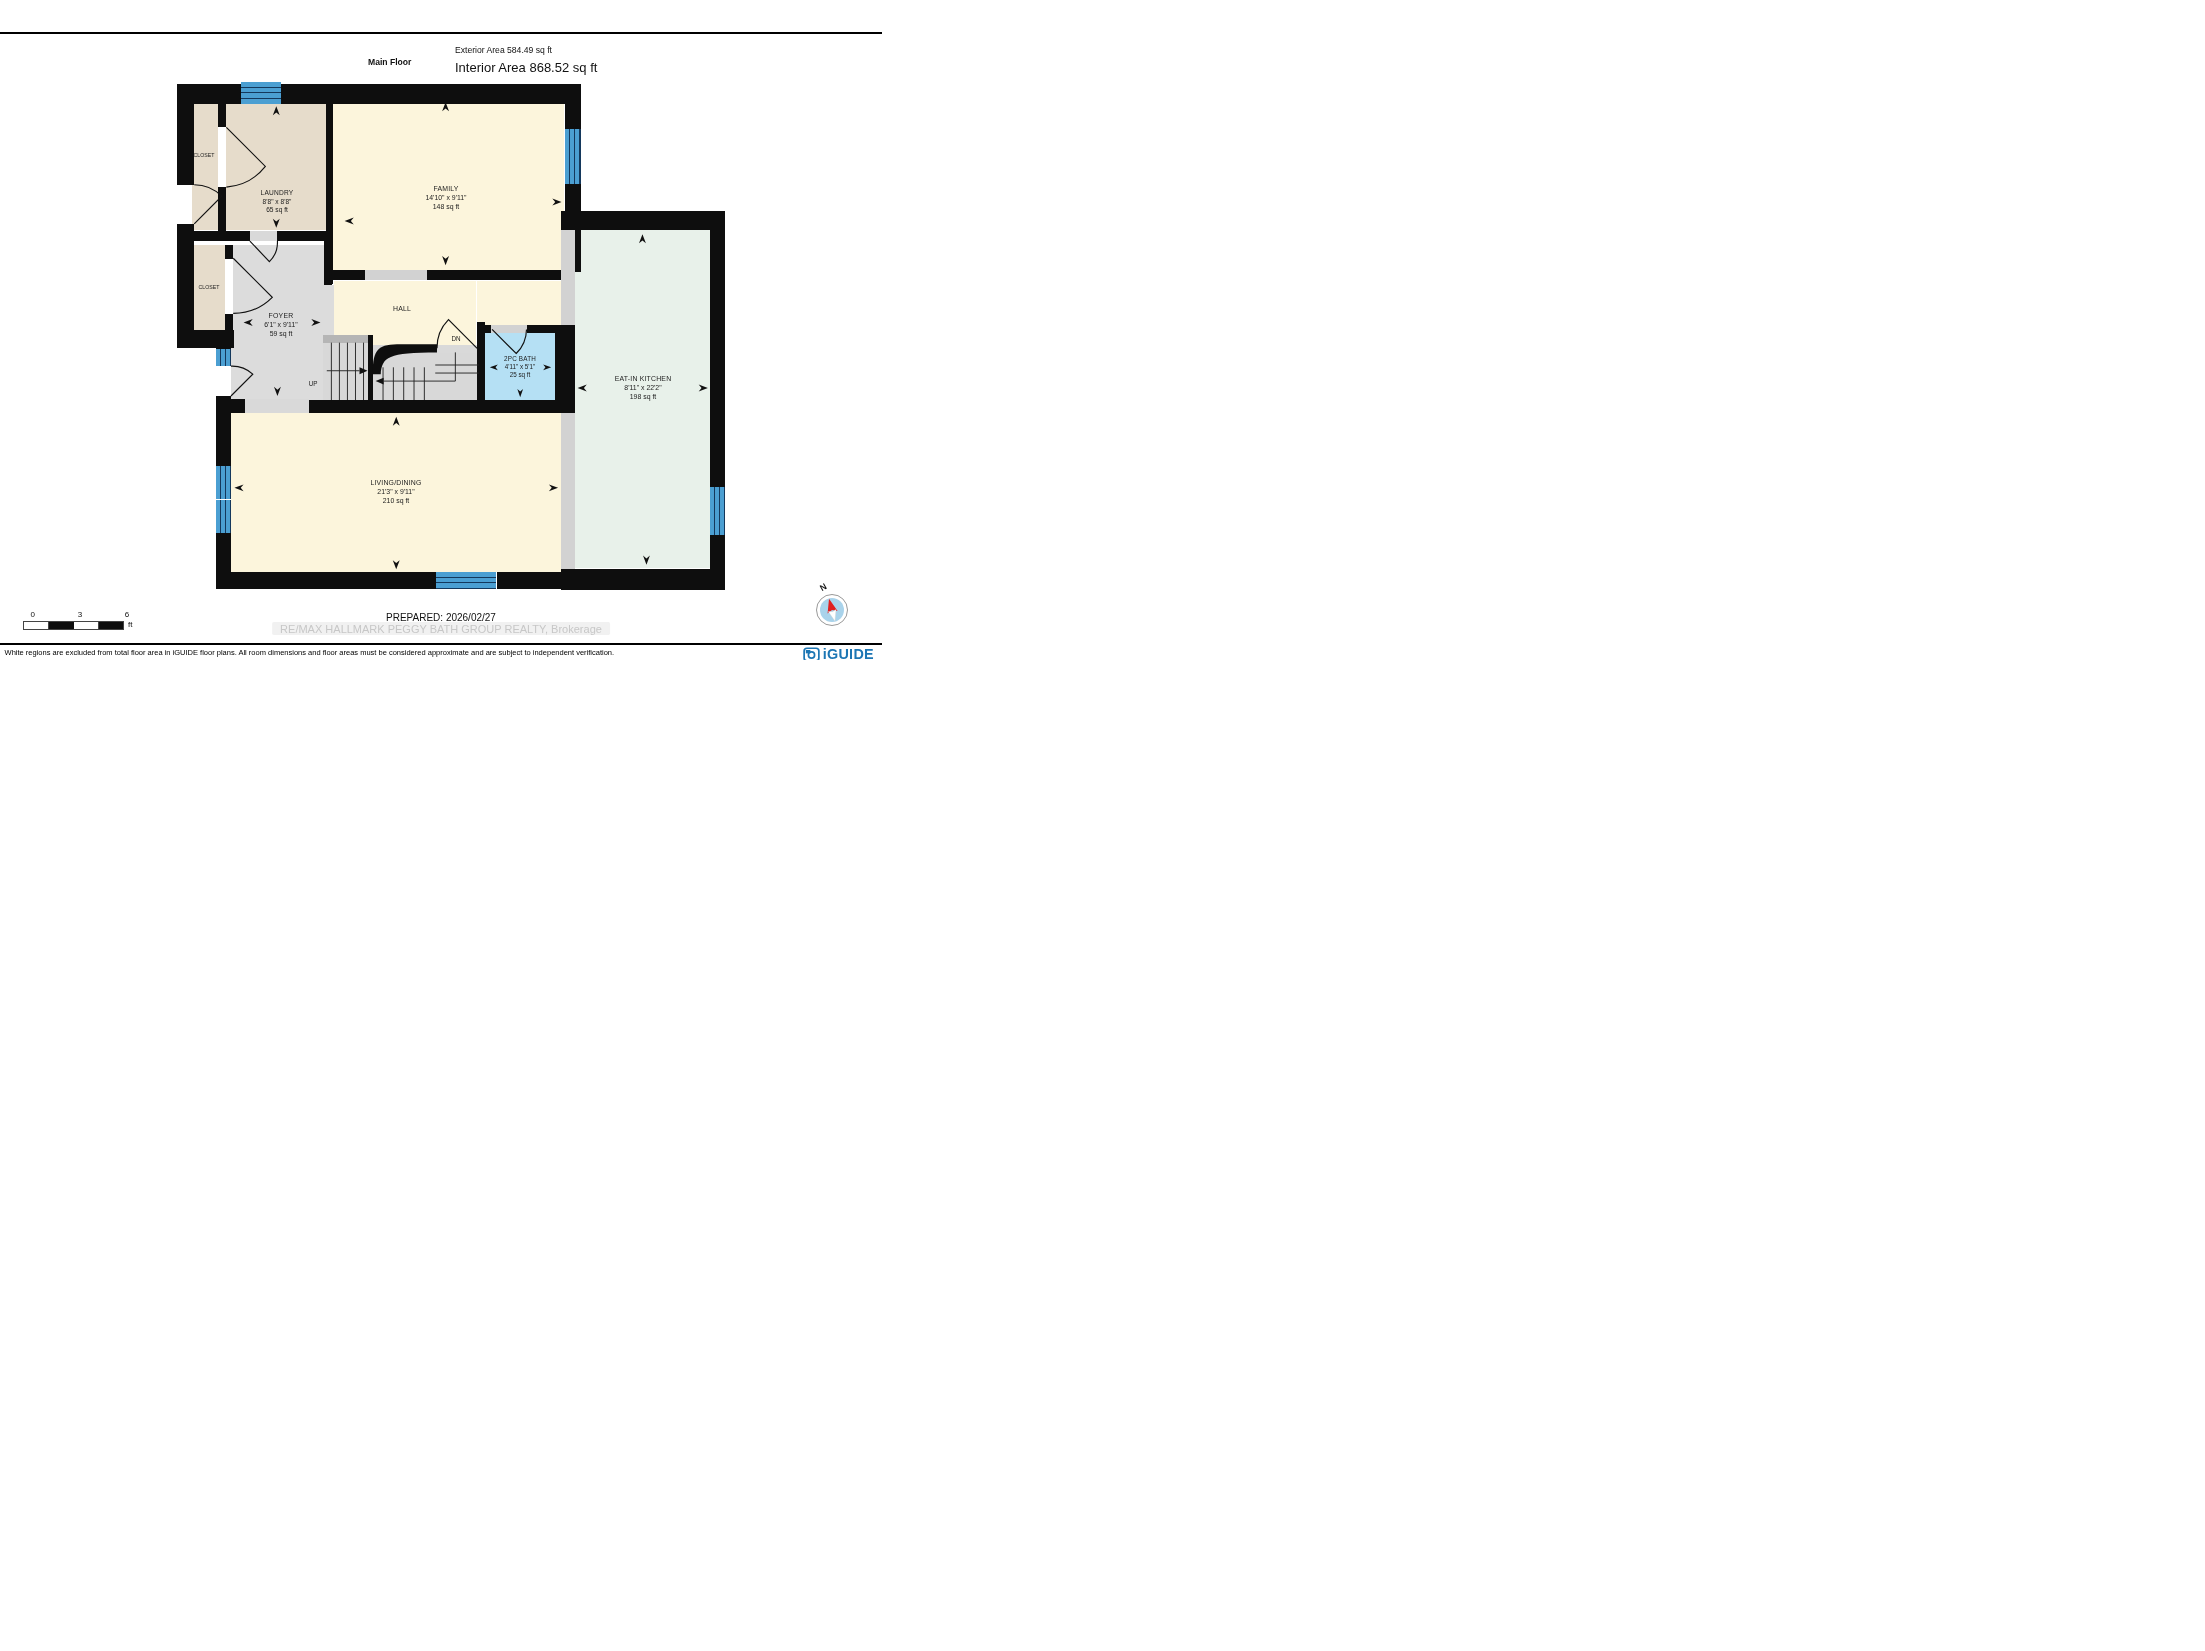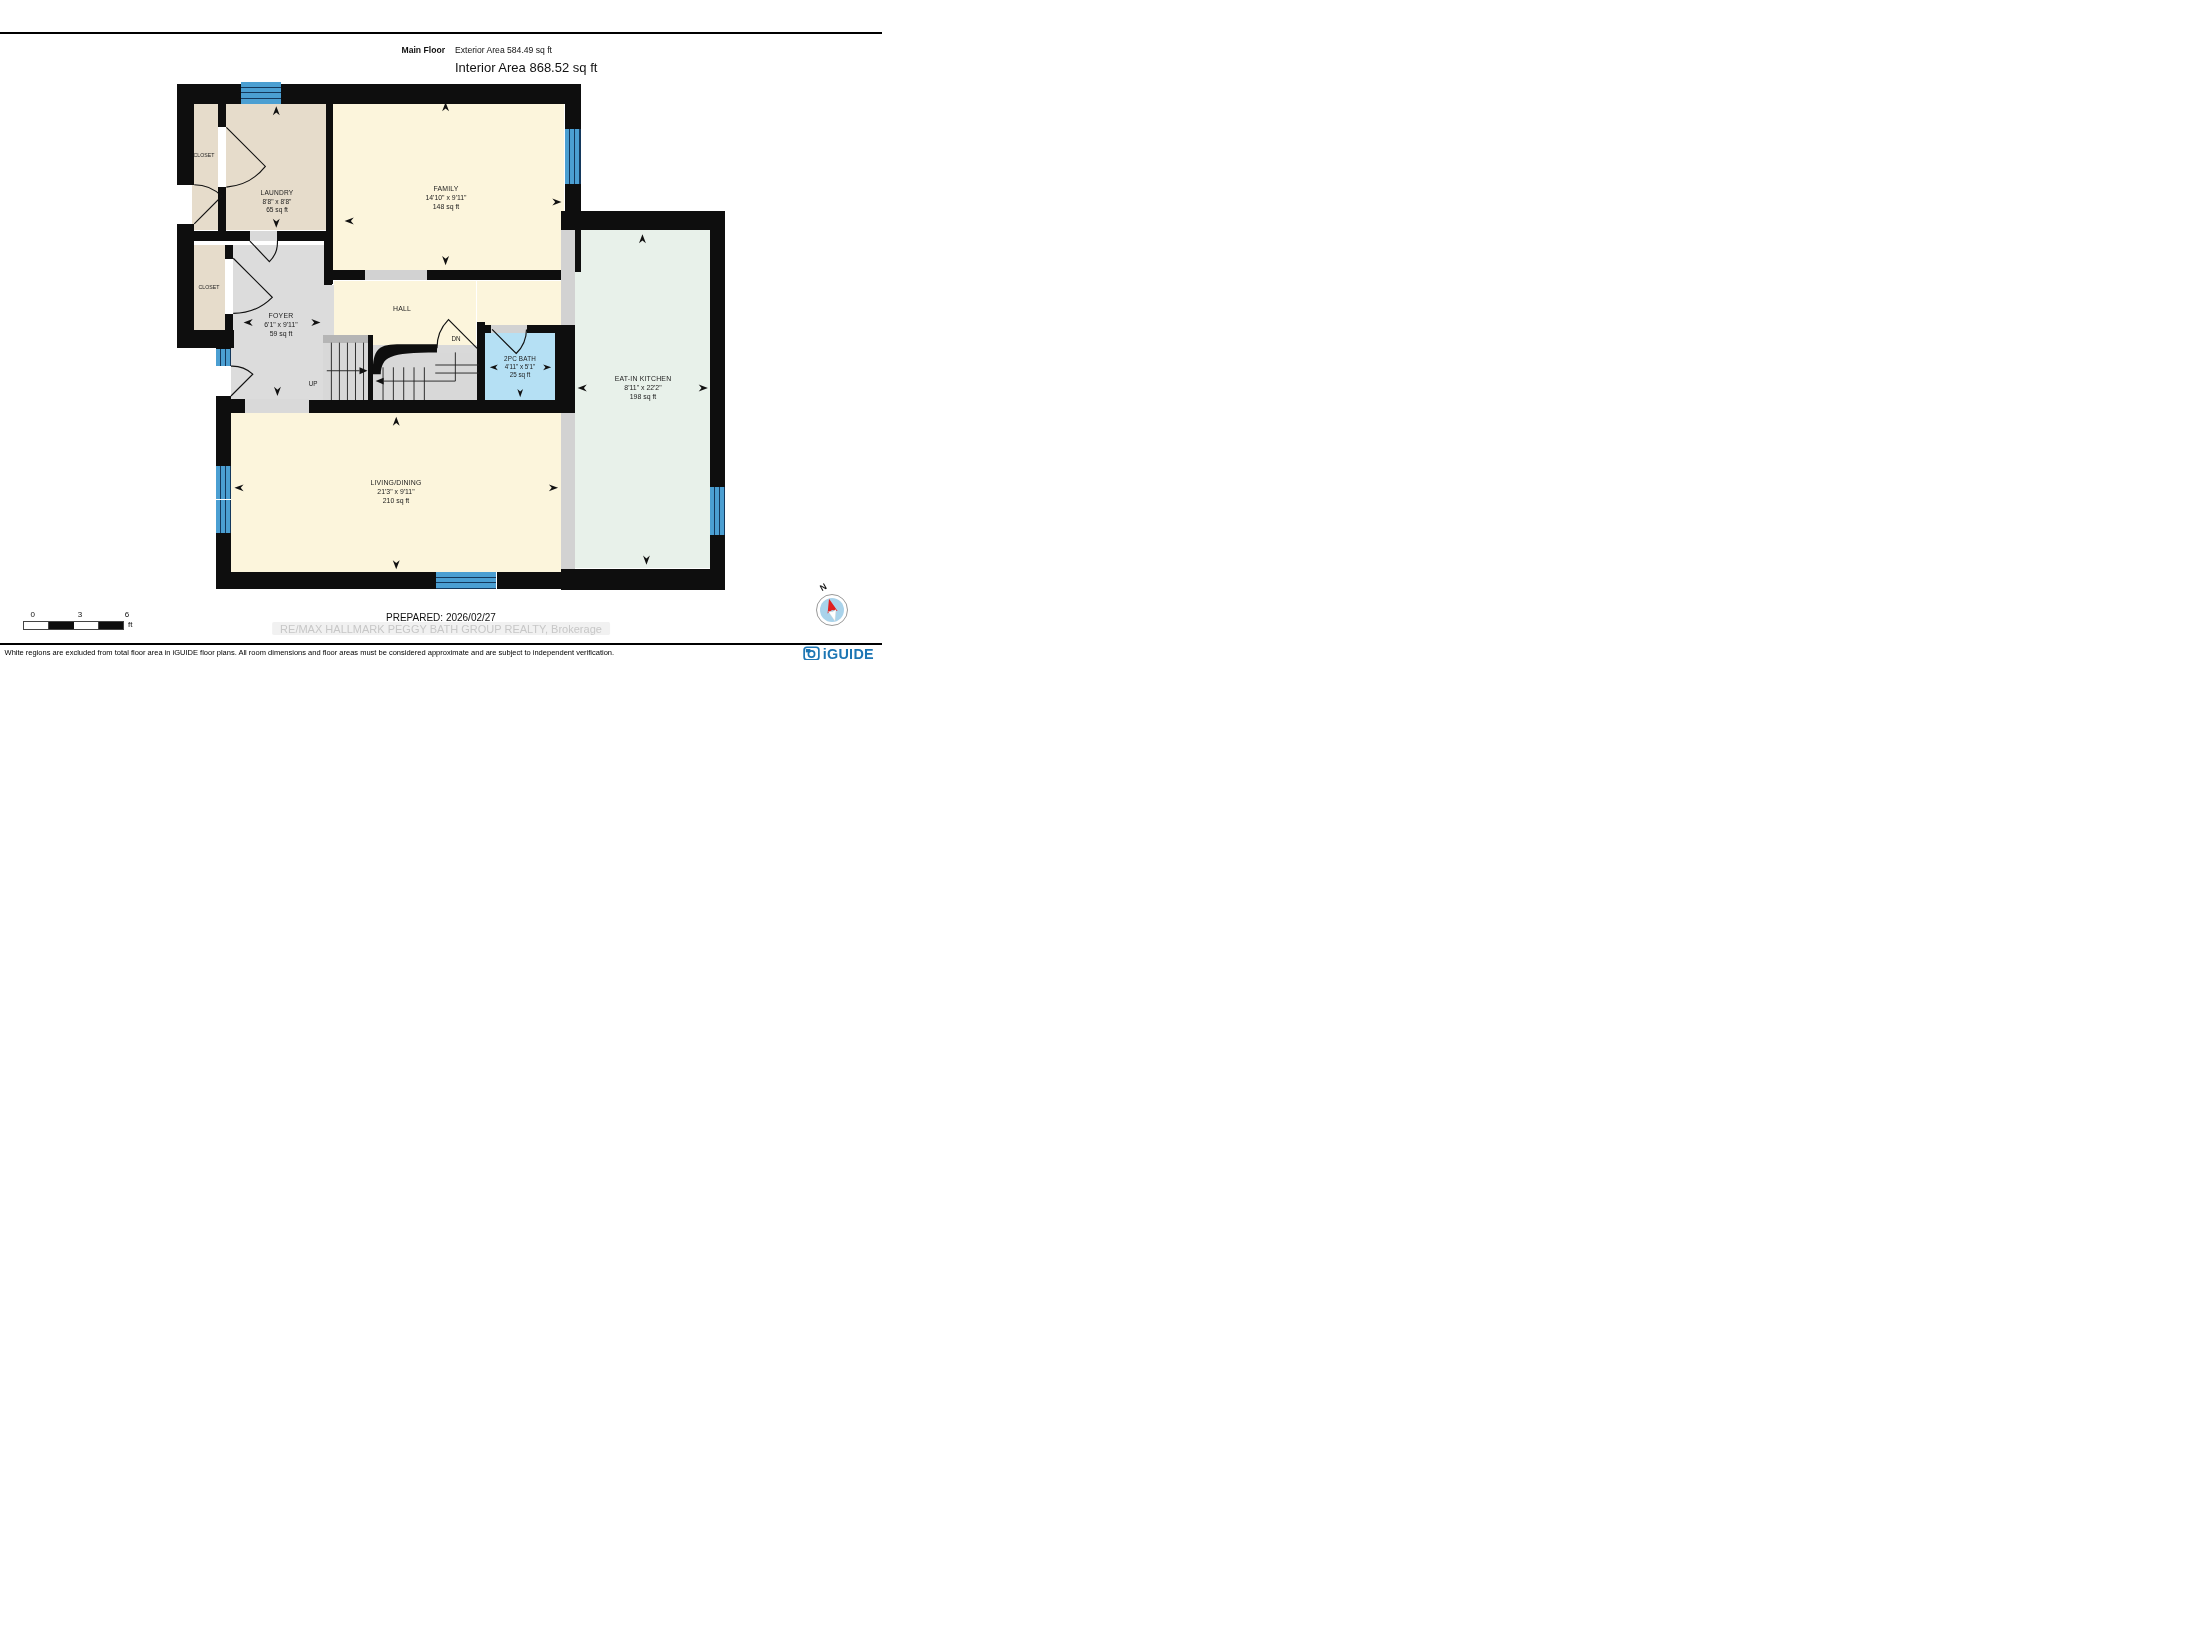--- a/index.html
+++ b/index.html
@@ -24,42 +24,42 @@
   .win-h{background:repeating-linear-gradient(180deg,#4b9fd2 0 4.6px,#14385c 4.6px 5.7px);background-color:#4b9fd2;}
 
   .rlabel{position:absolute;transform:translate(-50%,-50%);display:flex;flex-direction:column;align-items:center;
           text-align:center;font-size:6.9px;line-height:1.3;color:#1c1c1c;white-space:nowrap;}
   .rlabel .nm{letter-spacing:0.2px;}
   .sm{font-size:5.2px;}
   .tiny{font-size:6.3px;}
 
   #title{position:absolute;top:4.6px;left:0;right:0;text-align:center;font-size:15.5px;font-weight:bold;color:#000;}
   #hrule{position:absolute;top:32px;left:0;width:882px;height:1.7px;background:#000;}
-  #floorlabel{position:absolute;top:45px;left:368px;width:77px;text-align:right;font-size:8.6px;font-weight:bold;}
+  #floorlabel{position:absolute;top:57px;left:368px;width:77px;text-align:left;font-size:8.6px;font-weight:bold;}
   #ext{position:absolute;top:45px;left:455px;font-size:8.6px;}
   #int{position:absolute;top:60px;left:455px;font-size:13px;}
 
   #scalebar{position:absolute;left:23px;top:610px;width:126px;}
   #scalebar .nums{position:relative;height:9.2px;font-size:8px;}
   #scalebar .nums span{position:absolute;transform:translateX(-50%);}
   #bar{margin-top:2.3px;display:flex;height:6.3px;width:99px;border:0.6px solid #444;}
   #bar div{flex:1;}
   #bar .b0{background:#fff;border-right:0.6px solid #444;}
   #bar .b1{background:#0e0e0e;}
   #bar .b2{background:#fff;border-right:0.6px solid #444;}
   #bar .b3{background:#0e0e0e;}
   #ftunit{position:absolute;left:105px;top:10.3px;font-size:8px;}
 
   #prepared{position:absolute;top:612px;left:0;right:0;text-align:center;font-size:10px;font-weight:400;color:#111;}
   #watermark{position:absolute;top:622px;left:50%;transform:translateX(-50%);white-space:nowrap;
              font-size:11px;color:#c7c7c7;background:rgba(215,215,215,.35);padding:0.6px 8px;border-radius:1.7px;}
   #frule{position:absolute;top:643px;left:0;width:882px;height:1.7px;background:#000;}
   #disclaimer{position:absolute;top:648px;left:4.6px;font-size:7.5px;color:#000;}
 
-  #brand{position:absolute;top:646px;right:8px;display:flex;align-items:flex-start;gap:2.3px;}
+  #brand{position:absolute;top:646px;right:8px;display:flex;align-items:flex-end;gap:2.3px;}
   #brand .btxt{font-size:14.4px;font-weight:bold;color:#1c76b4;letter-spacing:0.3px;}
 
   #compass{position:absolute;left:816px;top:594px;width:30px;height:30px;border:1.1px solid #999;border-radius:50%;background:#fff;}
   #compass .inner{position:absolute;left:2.9px;top:2.9px;width:24px;height:24px;border-radius:50%;background:#a9d3eb;}
   #north{position:absolute;left:820px;top:582px;font-size:8.6px;font-weight:bold;transform:rotate(-30deg);}
 </style>
 </head>
 <body>
 
 <div id="page">

